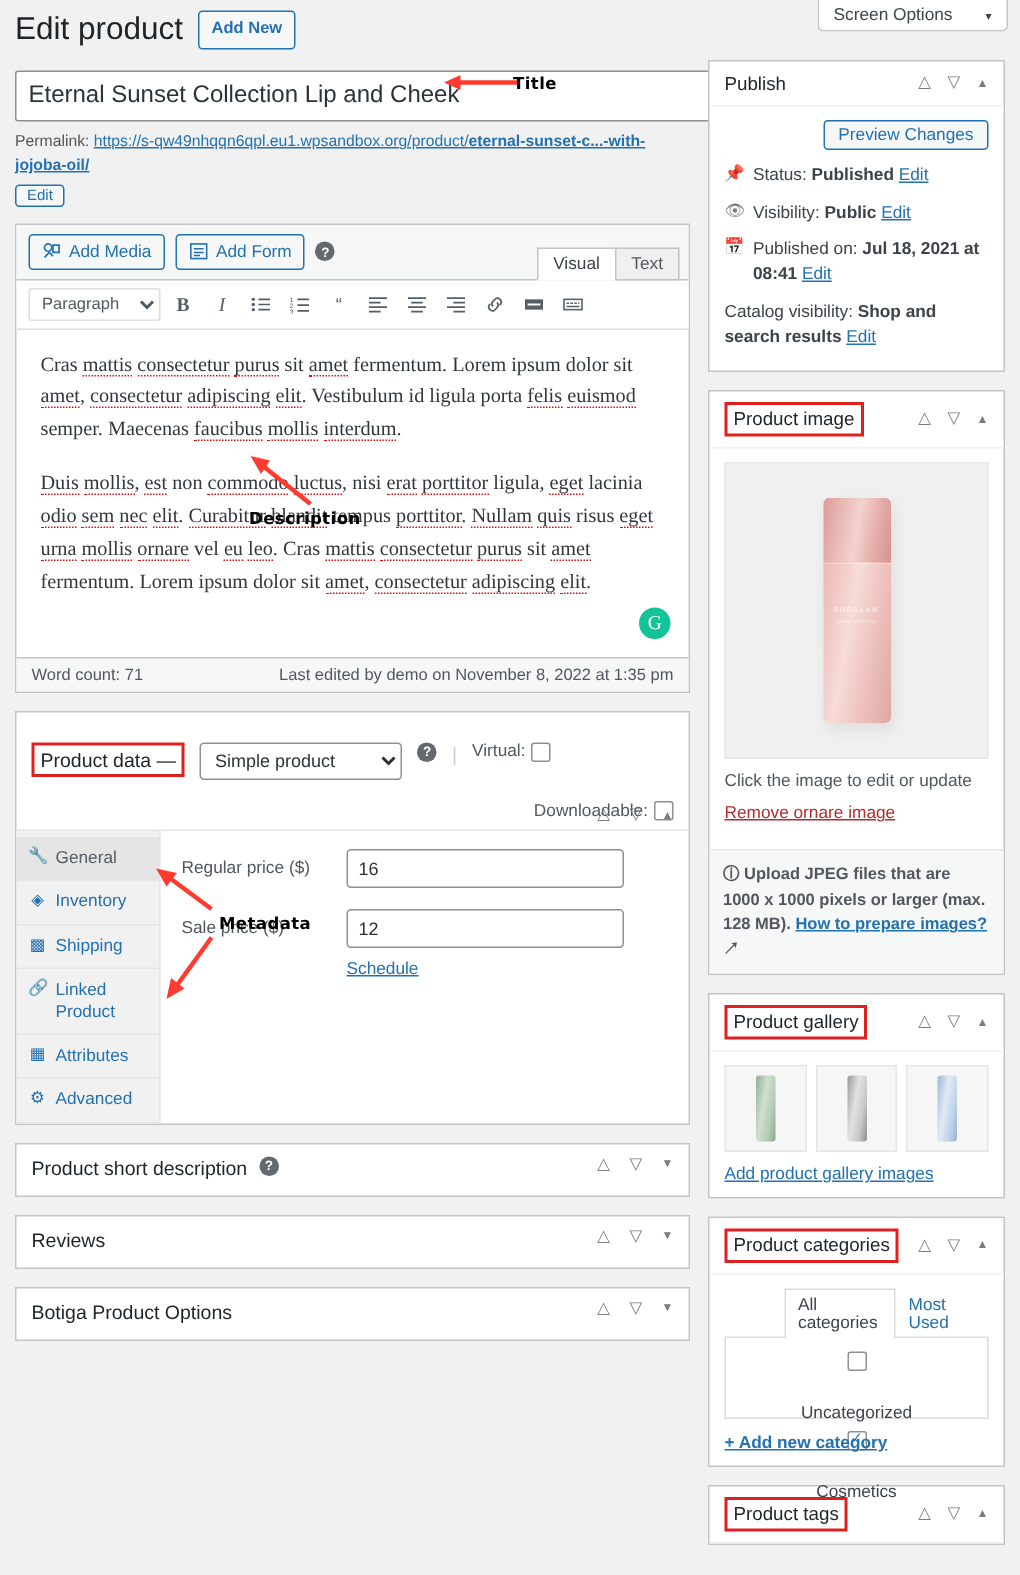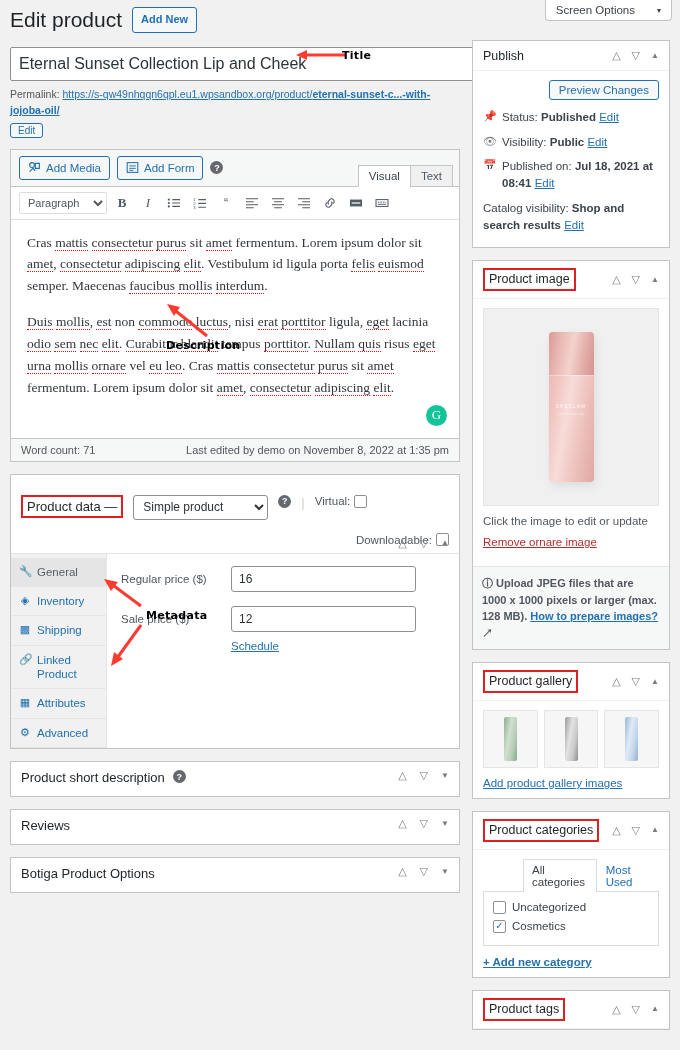--- a/index.html
+++ b/index.html
@@ -218,21 +218,21 @@
   .gbottle{ width:13px;height:44px;border-radius:2px;}
   .g1{ background:linear-gradient(100deg,#8fae94 0%,#cfe0cf 40%,#b7cdb8 70%,#8aa88f 100%);}
   .g2{ background:linear-gradient(100deg,#9a9a9a 0%,#e2e2e2 40%,#c9c9c9 70%,#8e8e8e 100%);}
   .g3{ background:linear-gradient(100deg,#9db7d6 0%,#dfeaf6 40%,#c2d5ea 70%,#96b1d2 100%);}
   .gal-link{ display:block; margin-top:9px; font-size:11.5px; color:#2271b1; text-decoration:underline;}
 
   .cat-tabs{ display:flex; border-bottom:1px solid #dcdcde; margin-bottom:0;padding-left:40px;}
   .cat-tab{ font-size:11.5px; padding:4px 8px; color:#2271b1; border:1px solid transparent; border-bottom:none; margin-bottom:-1px;}
   .cat-tab.active{ background:#fff; border-color:#dcdcde; color:#3c434a;}
   .cat-list{ border:1px solid #dcdcde; border-top:none; padding:9px; height:54px;}
-  .cat-item{ display:flex; align-items:flex-start; gap:6px; font-size:11.5px; color:#3c434a; margin-bottom:6px;}
+  .cat-item{ display:flex; align-items:center; gap:22px; font-size:11.5px; color:#3c434a; margin-bottom:6px;flex-direction:column;}
   .cbx-checked{
     width:13px;height:13px;border:1px solid #8c8f94;background:#fff;border-radius:2px;
     display:inline-flex;align-items:center;justify-content:center;color:#2271b1;font-size:10px;line-height:1;
   }
   .addcat{ display:block; margin-top:10px; font-size:11.5px; color:#2271b1; font-weight:bold; text-decoration:underline;}
 
   
   .anno{ position:absolute; pointer-events:none; }
   .anno-text{
     font-family:"DejaVu Sans", sans-serif;

